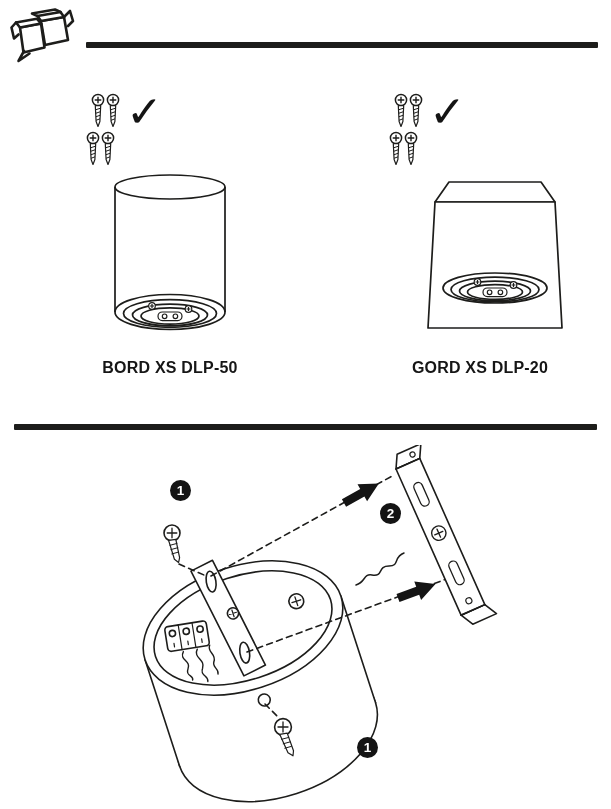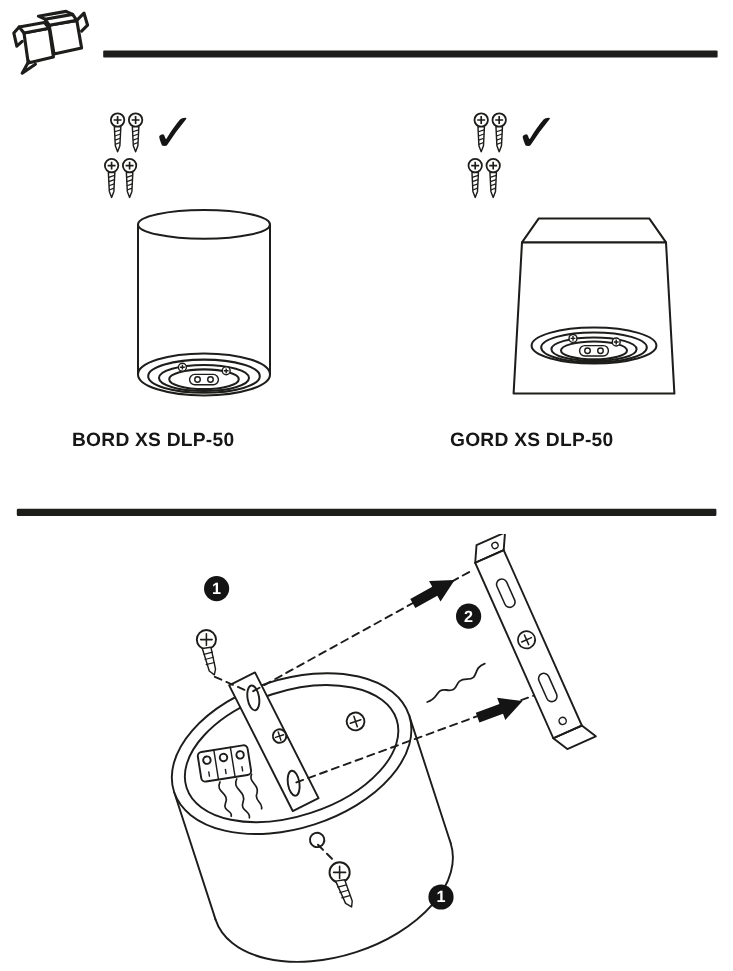--- a/index.html
+++ b/index.html
@@ -1,21 +1,21 @@
 <!DOCTYPE html>
 <html><head>
 <meta charset="utf-8">
 <style>
   html,body{margin:0;padding:0;background:#ffffff}
   .page{position:relative;width:611px;height:809px;background:#ffffff;overflow:hidden;
         font-family:"Liberation Sans","DejaVu Sans",sans-serif;color:#1d1d1b}
   .abs{position:absolute}
   .rule{position:absolute;background:#1d1d1b;border-radius:1px}
   .figurebox{position:absolute}
-  .caption{position:absolute;width:100%;font-weight:700;font-size:16px;
+  .caption{position:absolute;width:100%;text-align:center;font-weight:700;font-size:16px;
            letter-spacing:.2px;color:#161616}
   .check{position:absolute;font-family:"DejaVu Sans",sans-serif;font-weight:700;font-size:44px;
          line-height:1;color:#141414}
   .badge{position:absolute;width:21px;height:21px;border-radius:50%;background:#141414;color:#ffffff;
          font-weight:700;font-size:13.5px;line-height:21px;text-align:center}
   svg{display:block}
 </style>
 </head>
 <body>
 
@@ -106,21 +106,21 @@
             <circle cx="64.6" cy="116.3" r="2.3"></circle>
             <circle cx="75.4" cy="116.3" r="2.3"></circle>
             <circle cx="52.5" cy="106" r="3.3" fill="#ffffff"></circle>
             <path d="M52.5 104 L52.5 108 M50.5 106 L54.5 106"></path>
             <circle cx="88.5" cy="109" r="3.3" fill="#ffffff"></circle>
             <path d="M88.5 107 L88.5 111 M86.5 109 L90.5 109"></path>
           </g>
         </g>
       </svg>
     </div>
-    <figcaption class="caption" style="left:0;top:269px">GORD XS DLP-50</figcaption>
+    <figcaption class="caption" style="left:0;top:269px">GORD XS DLP-20</figcaption>
   </figure>
 
   <div class="rule" style="left:14px;top:424px;width:583px;height:6px"></div>
 
   <div class="abs" style="left:0;top:445px;width:611px;height:364px">
     <svg width="611" height="364" viewBox="0 0 611 364">
       <g stroke="#1d1d1b" stroke-width="1.6" fill="none" stroke-linecap="round" stroke-linejoin="round">
 
         <g transform="translate(243,183) rotate(-18)">
           <ellipse cx="0" cy="112" rx="103" ry="62" fill="#ffffff"></ellipse>

